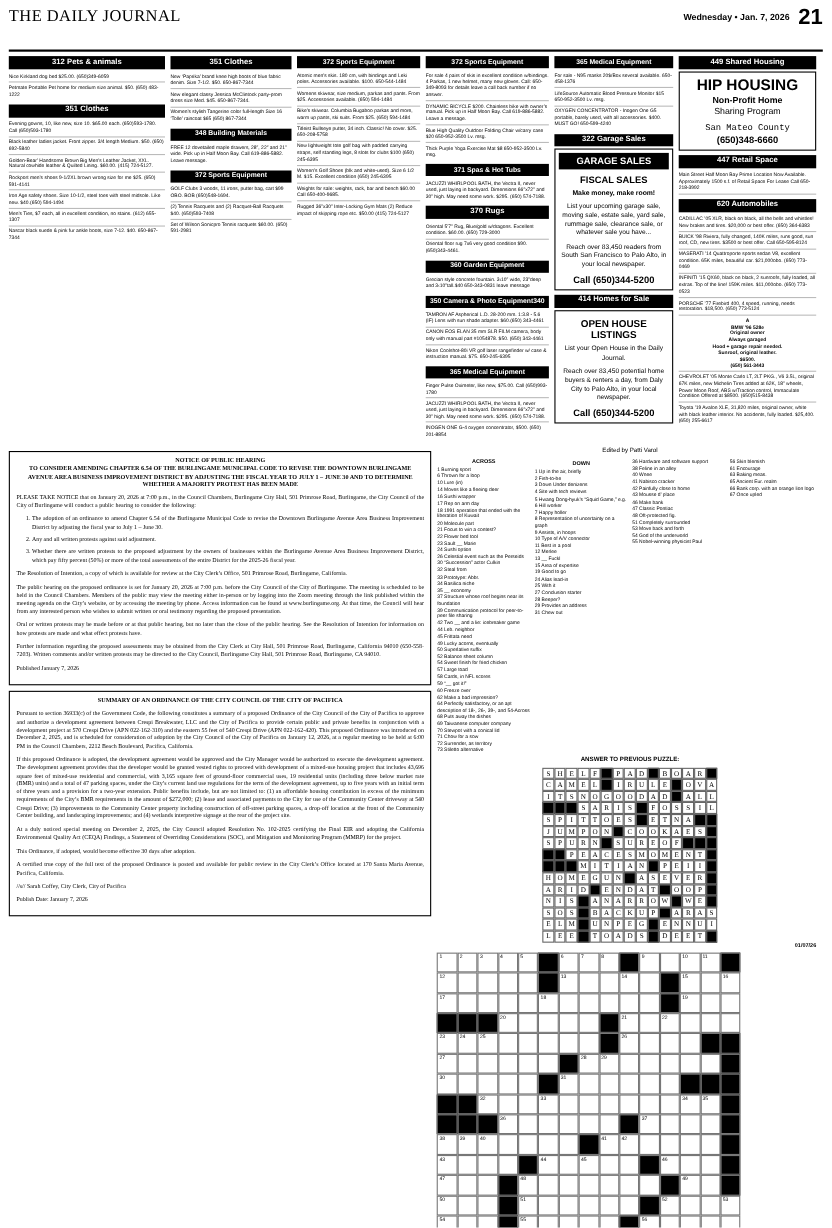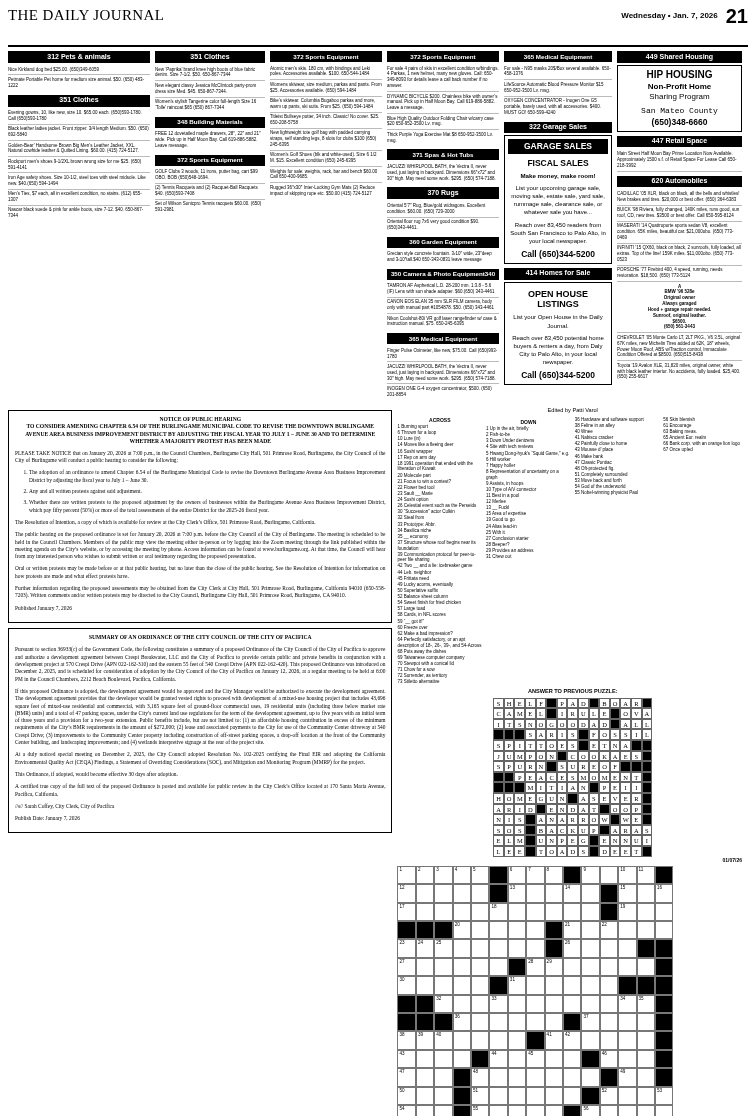--- a/index.html
+++ b/index.html
@@ -53,21 +53,21 @@
   .summary {
     border:1.5px solid #000; padding:5px 6px; margin-top:5px;
     font-family:"Liberation Serif", serif; font-size:5.4px; line-height:1.35; text-align:justify;
   }
   .summary h3 { text-align:center; font-size:5.6px; margin:0 0 5px; font-weight:bold; }
   .summary p { margin:0 0 5px; }
 
   
   .box { border:1px solid #000; padding:3px; margin-bottom:4px; text-align:center; }
   .box.thick { border-width:1.5px; }
-  .hip .l1 { font-weight:bold; font-size:10px; }
+  .hip .l1 { font-weight:bold; font-size:14px; }
   .hip .l2 { font-size:8px;font-weight:bold; }
   .hip .l3 { font-size:8px; margin-bottom:4px; }
   .hip .l4 { font-size:8px; margin-top:3px;font-family:Liberation Mono, monospace; }
   .hip .l5 { font-weight:bold; font-size:8.5px; }
 
   .garage-hdr { background:#000; color:#fff; text-align:center; font-weight:bold; font-size:8.5px; padding:2px 0; }
   .gs { text-align:center; }
   .gs .t1 { font-weight:bold; font-size:8.5px; margin:4px 0 3px; }
   .gs .t2 { font-weight:bold; font-size:6.2px; margin-bottom:4px; }
   .gs p { font-size:6px; margin:0 0 4px; line-height:1.35; }

